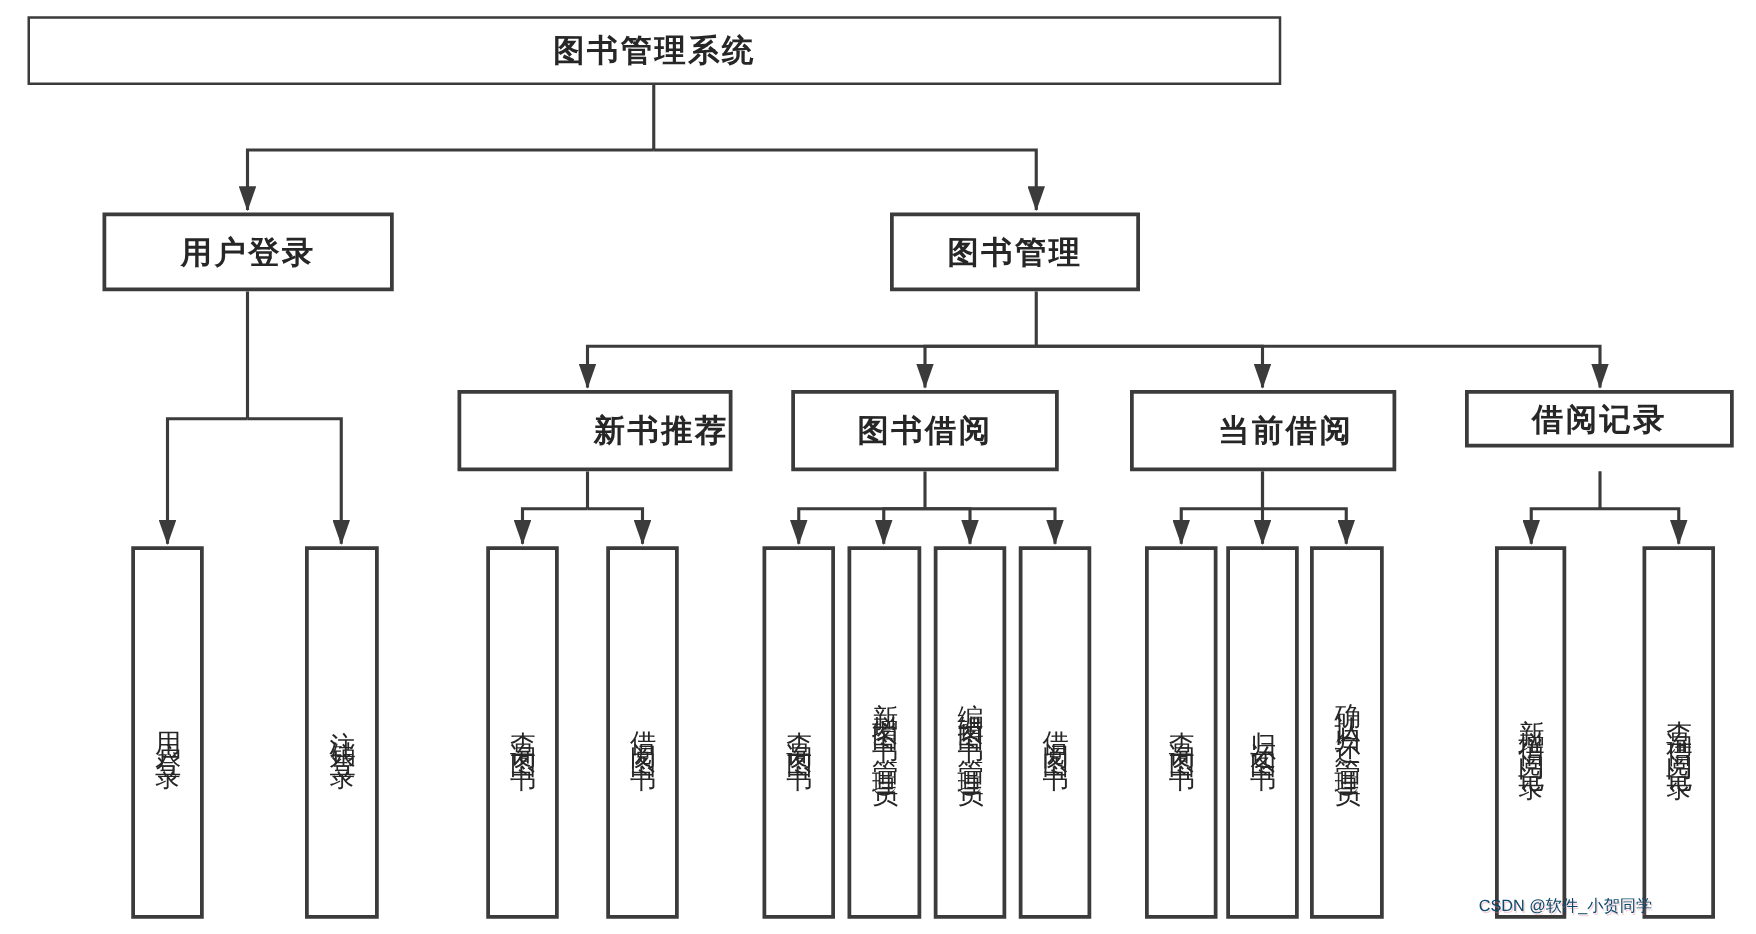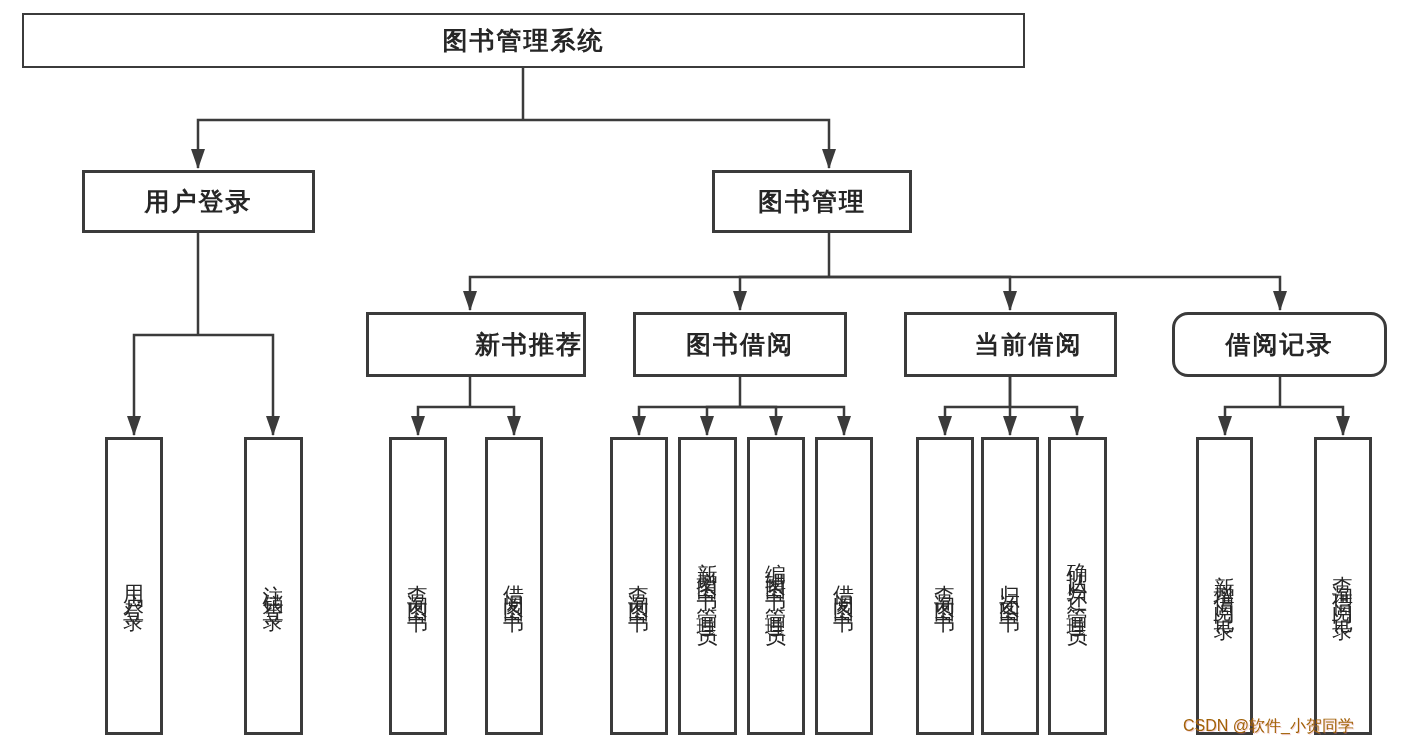--- a/index.html
+++ b/index.html
@@ -27,22 +27,22 @@
     writing-mode:vertical-rl;
     text-orientation:mixed;
     font-size:21px;
     letter-spacing:9px;
     line-height:1;
     white-space:nowrap;
   }
   .watermark{
     position:absolute;
     left:1183px;top:716px;
-    font-size:16px;
-    color:#a16207;
+    font-size:13px;
+    color:#0c4a6e;
     text-shadow:1px 1px 0 rgba(226,120,138,0.35);
     white-space:nowrap;
   }
 </style>
 </head>
 <body>
 
 <div class="canvas">
 
   <svg class="connectors" viewBox="0 0 1405 747">
@@ -99,21 +99,21 @@
 
   <div class="box" style="left:366px;top:312px;width:220px;height:65px;justify-content:flex-end;">
     <span class="hlabel">新书推荐</span>
   </div>
   <div class="box" style="left:633px;top:312px;width:214px;height:65px;">
     <span class="hlabel">图书借阅</span>
   </div>
   <div class="box" style="left:904px;top:312px;width:213px;height:65px;padding-left:36px;">
     <span class="hlabel">当前借阅</span>
   </div>
-  <div class="box" style="left:1172px;top:312px;width:215px;height:65px;border-radius:16px;">
+  <div class="box" style="left:1172px;top:312px;width:215px;height:46px;">
     <span class="hlabel">借阅记录</span>
   </div>
 
   <div class="box leaf" style="left:105px;top:437px;width:58px;height:298px;">
     <span class="vlabel">用户登录</span>
   </div>
   <div class="box leaf" style="left:244px;top:437px;width:59px;height:298px;">
     <span class="vlabel">注销登录</span>
   </div>
 

